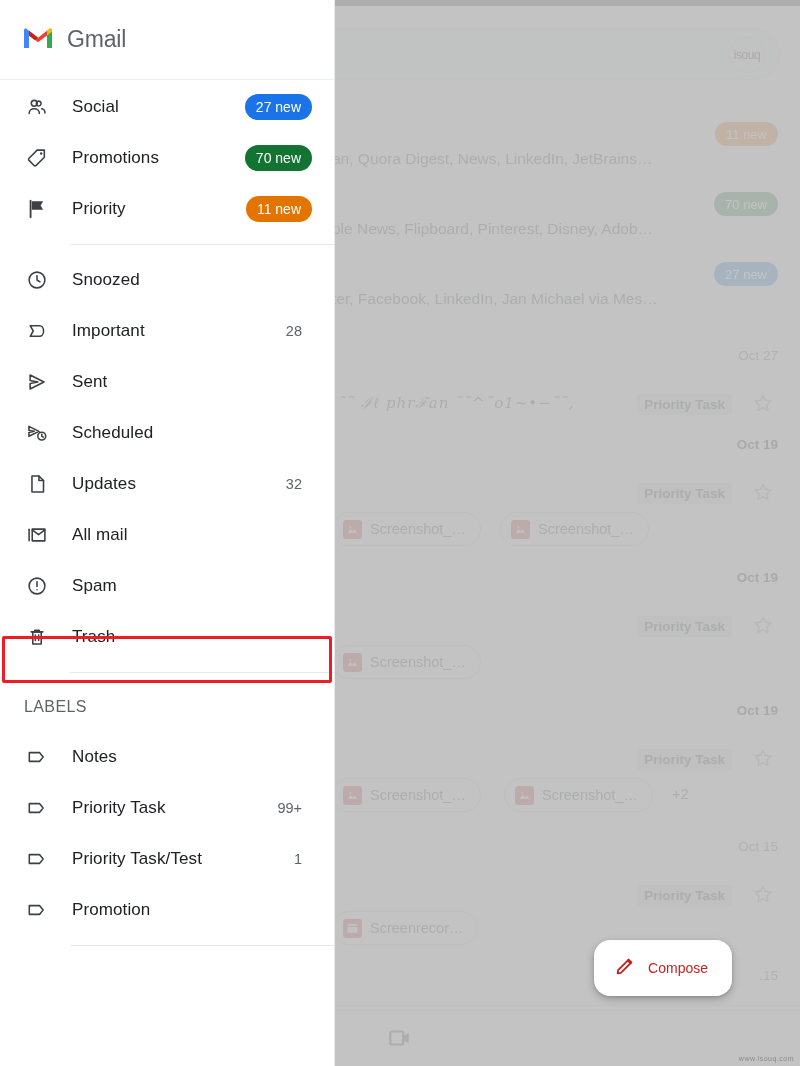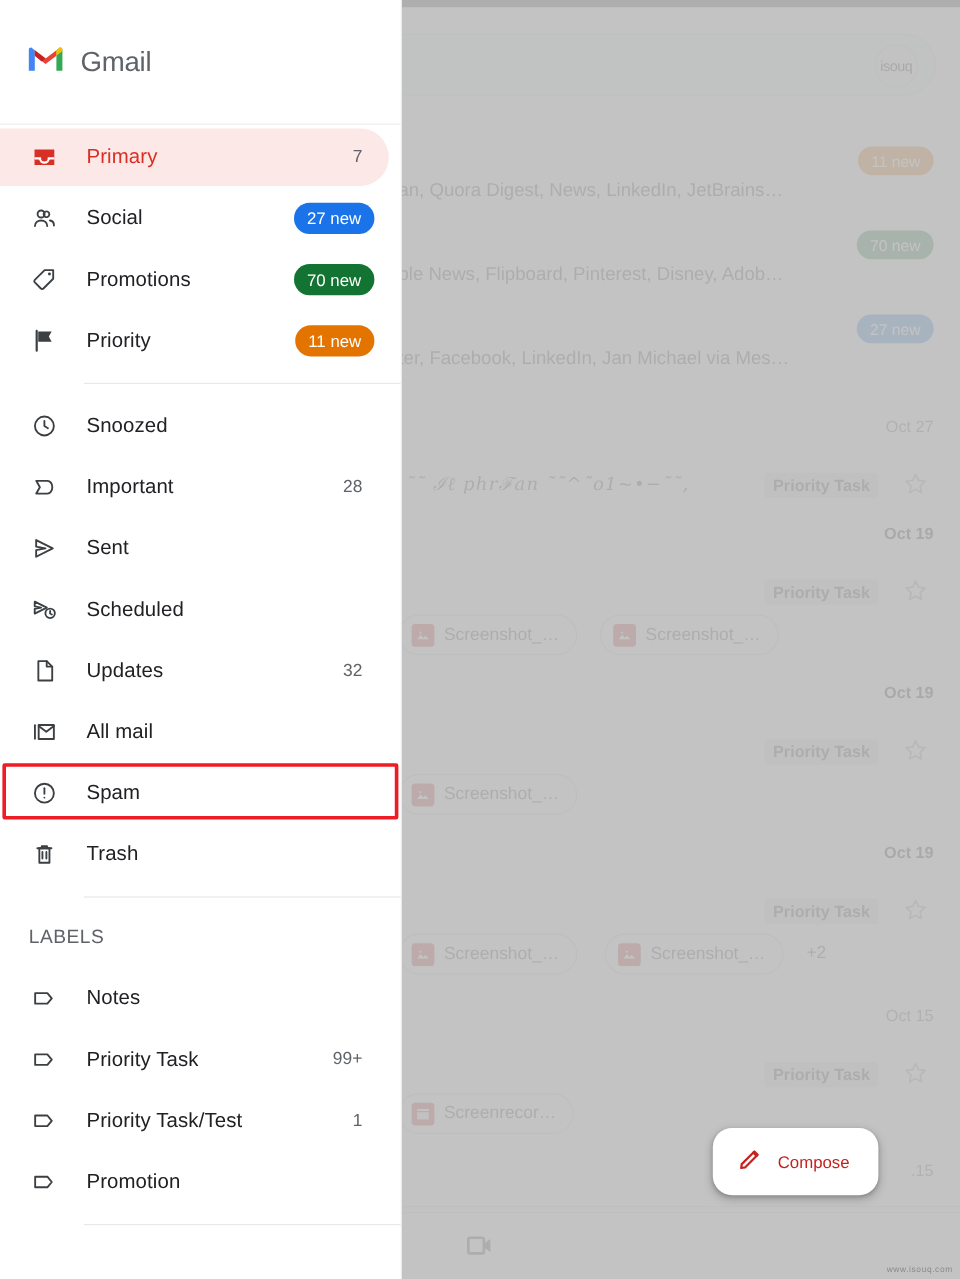--- a/index.html
+++ b/index.html
@@ -203,21 +203,21 @@
     position: absolute;
     left: 0; top: 0;
     width: 335px;
     height: 1066px;
     background: #ffffff;
     z-index: 20;
     border-right: 1px solid #e8eaed;
     overflow: hidden;
   }
   .drawer-header {
-    height: 104px;
+    height: 80px;
     display: flex;
     align-items: center;
     padding-left: 22px;
     border-bottom: 1px solid #eceff1;
   }
   .gmail-word {
     font-size: 23px;
     color: #5f6368;
     margin-left: 13px;
     letter-spacing: -0.2px;
@@ -441,30 +441,20 @@
           <path d="M30 22 V6 L30 4.2 C30 2.8 28.4 2.1 27.4 2.9 L25 4.8 V22 Z" fill="#34a853"></path>
           <path d="M7 4.8 L16 11.7 L25 4.8 V9.4 L16 16.3 L7 9.4 Z" fill="#ea4335"></path>
           <path d="M25 4.8 L25 9.4 L30 5.6 L30 4.2 C30 2.8 28.4 2.1 27.4 2.9 Z" fill="#fbbc04"></path>
           <path d="M7 9.4 L7 4.8 L16 11.7 L12.8 14.2 Z" fill="#c5221f"></path>
         </svg>
       </span>
       <span class="gmail-word">Gmail</span>
     </div>
 
     <div id="sb-categories">
-        <div class="nav-item active">
-          <span class="nav-ic">
-            <svg width="22" height="22" viewBox="0 0 24 24">
-              <path d="M3 5h18v14H3z" fill="#d93025"></path>
-              <path d="M3 13h5a4 4 0 0 0 8 0h5" fill="none" stroke="#fff" stroke-width="2"></path>
-            </svg>
-          </span>
-          <span class="nav-label">Primary</span>
-          <span class="nav-count">7</span>
-        </div>
         <div class="nav-item">
           <span class="nav-ic">
             <svg width="22" height="22" viewBox="0 0 24 24" fill="none" stroke="#3c4043" stroke-width="1.7" stroke-linecap="round" stroke-linejoin="round">
               <circle cx="9" cy="8" r="3.2"></circle>
               <path d="M3.4 19c0-3.1 2.5-5.1 5.6-5.1s5.6 2 5.6 5.1"></path>
               <path d="M16.5 8.2a2.6 2.6 0 1 0 0 0.1"></path>
               <path d="M17 13.9c2.2.3 3.7 2.1 3.7 4.6"></path>
             </svg>
           </span>
           <span class="nav-label">Social</span>

